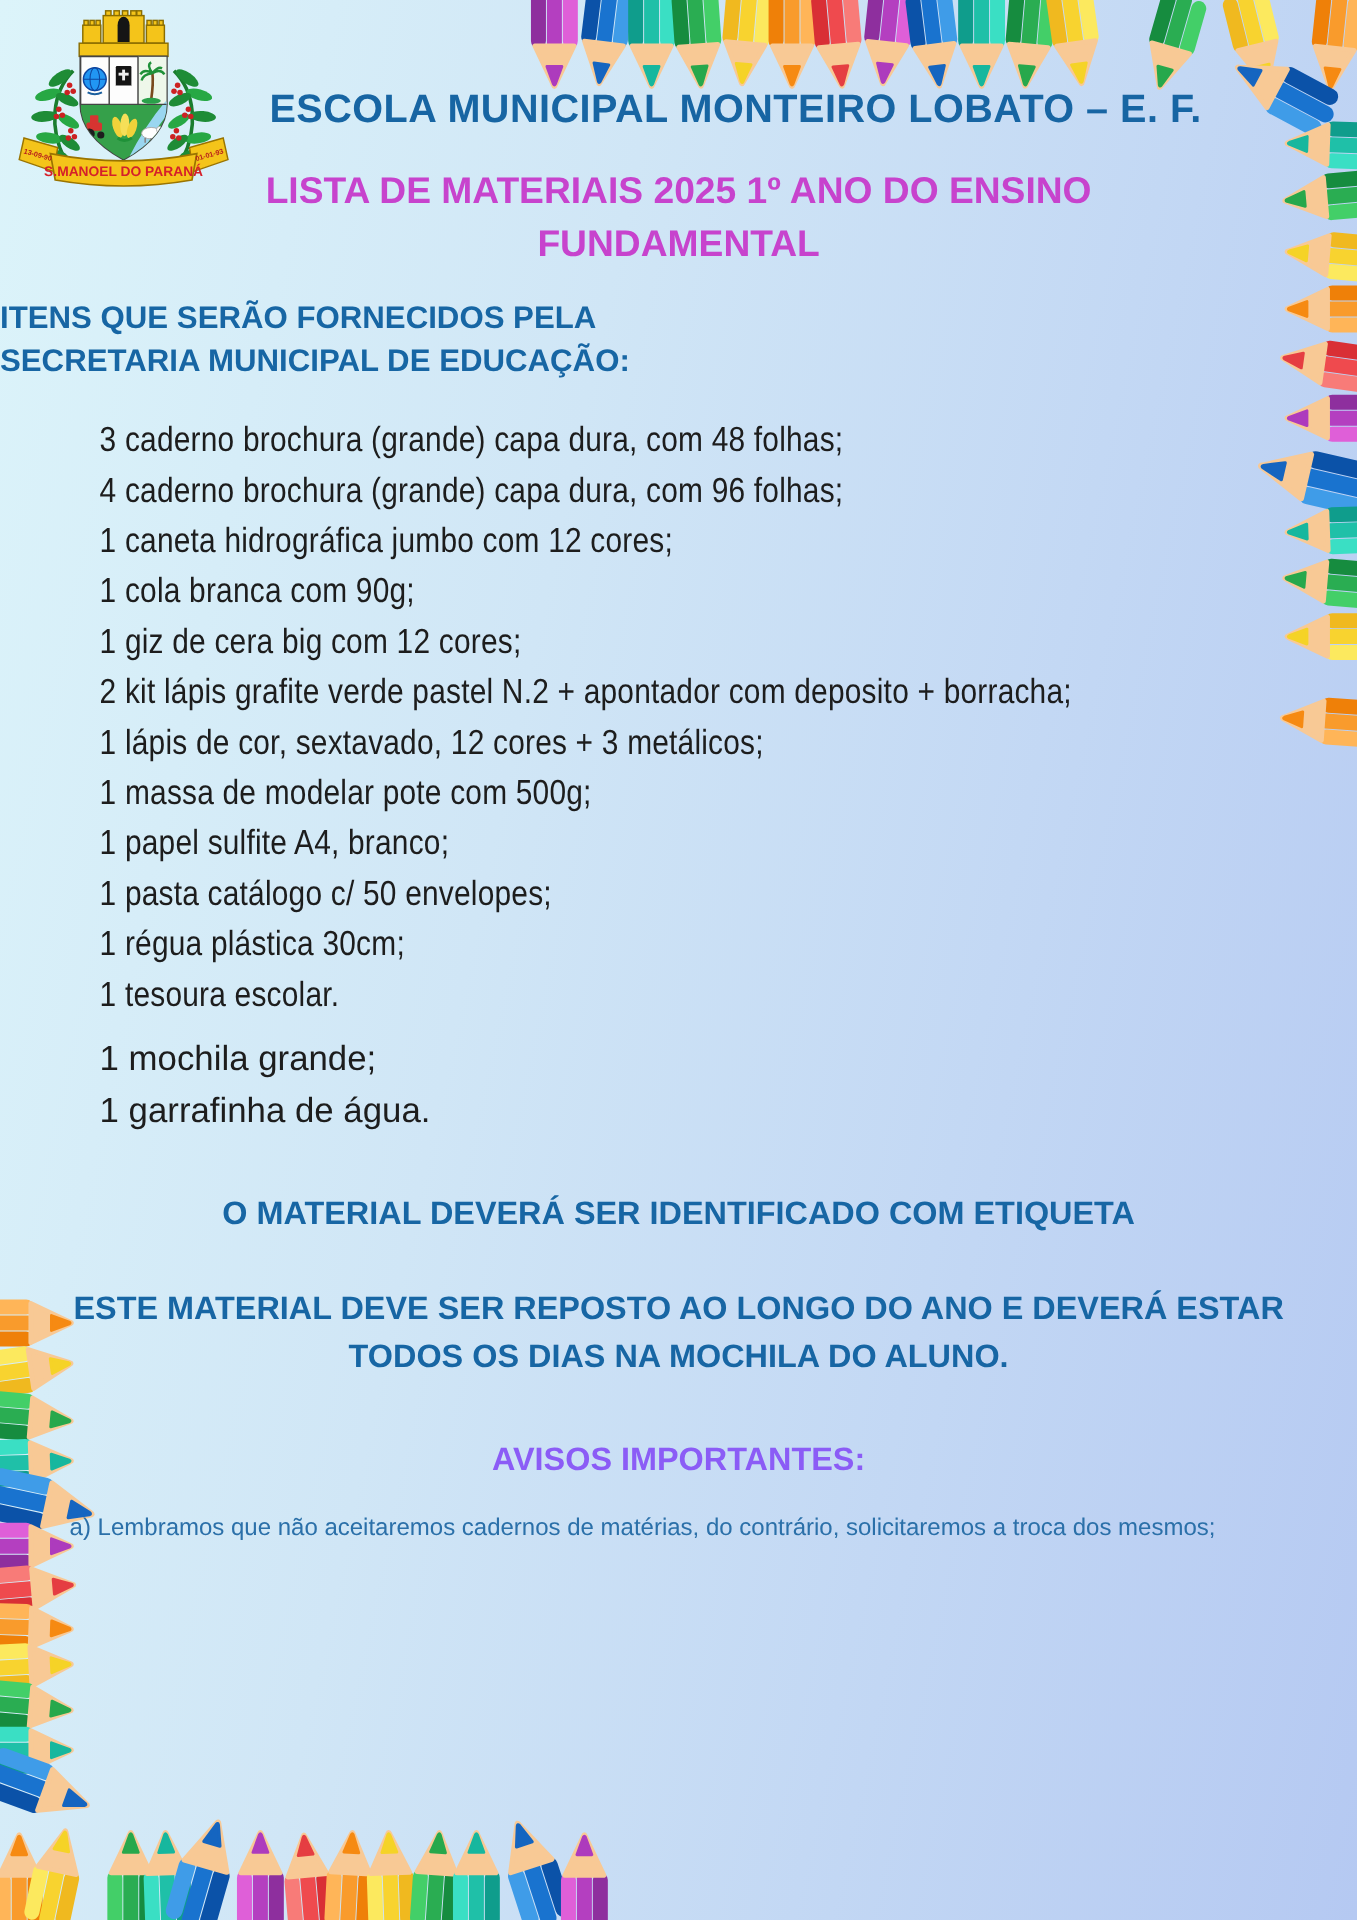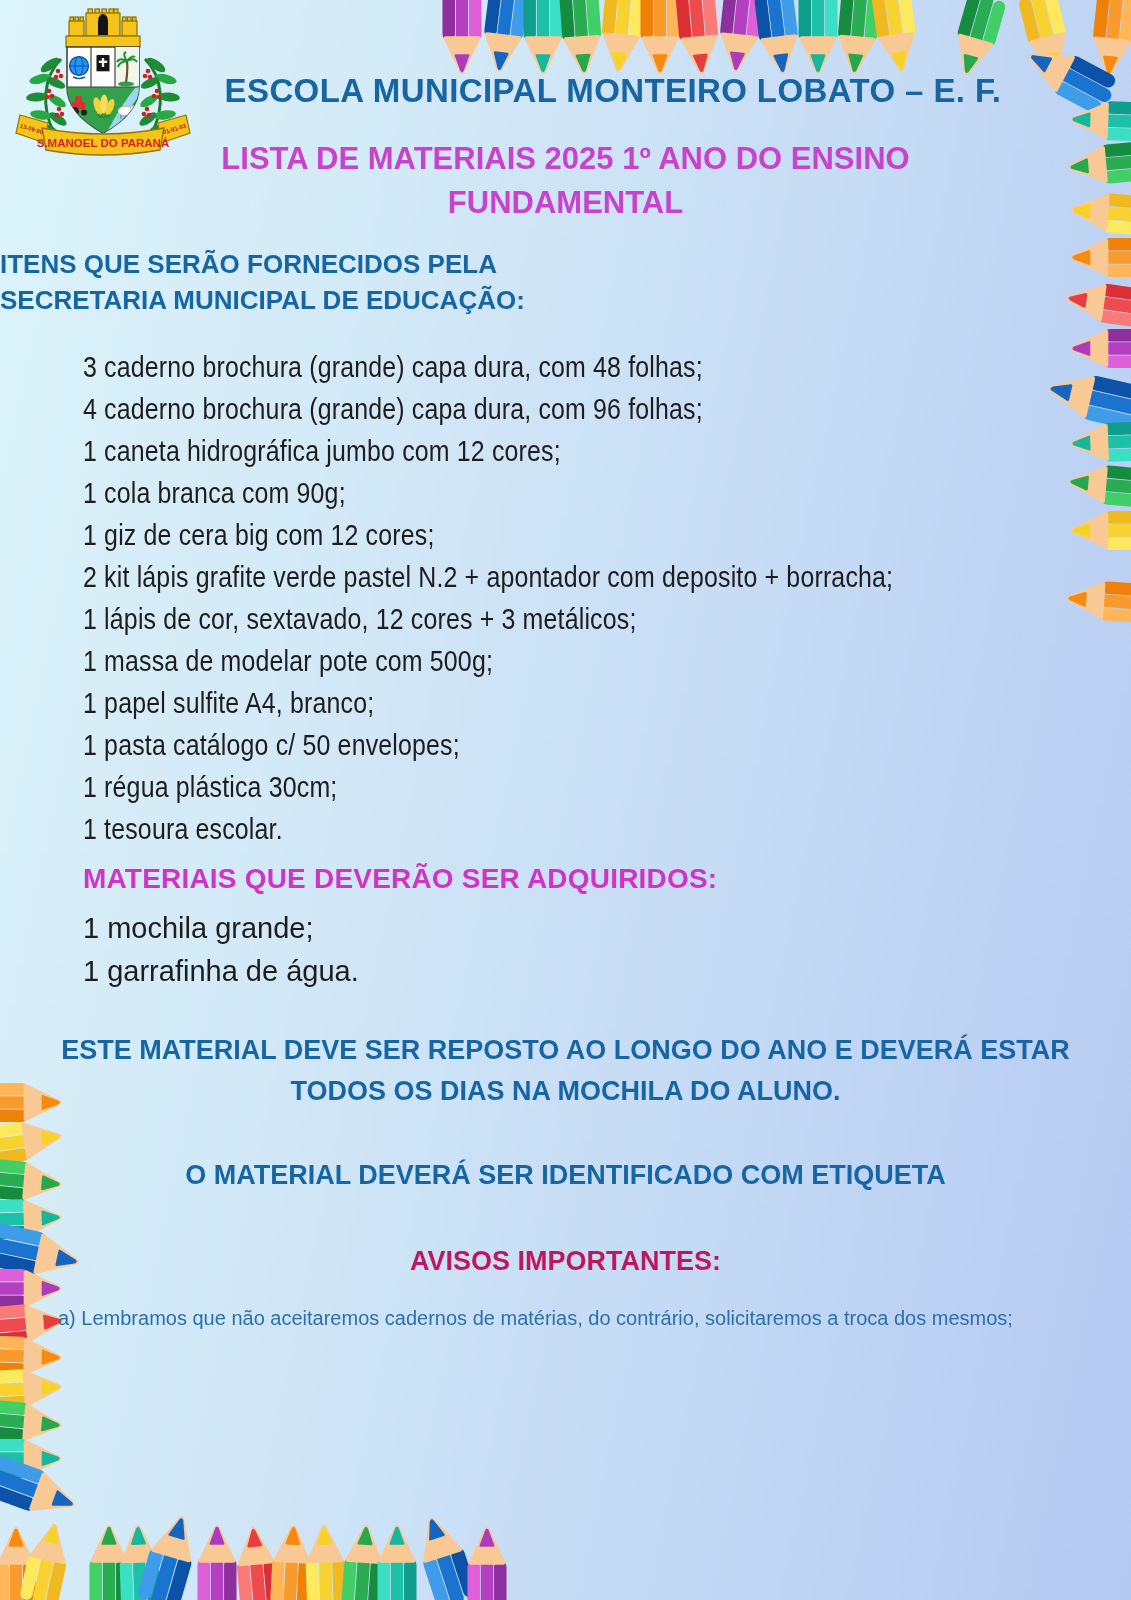--- a/index.html
+++ b/index.html
@@ -17,21 +17,21 @@
   .school-title{margin:0 0 0 95px;text-align:center;font-size:33px;font-weight:800;color:#1765a3;letter-spacing:.4px;}
   .list-title{margin:27px auto 0;max-width:770px;text-align:center;font-size:31px;font-weight:600;color:#c743cd;line-height:1.42;}
   .provided-heading{margin:21px 0 0;text-align:left;font-size:26px;font-weight:800;color:#1766a4;line-height:1.4;}
   .supply-list{list-style:none;margin:27px 0 0 83px;padding:0;width:1118px;
     transform:scaleX(.859);transform-origin:left top;
     font-size:29px;line-height:1.45;color:#1d1d1d;text-align:justify;letter-spacing:.2px;}
   .buy-heading{margin:13px 0 0 83px;font-size:28px;font-weight:800;color:#d033c5;letter-spacing:.2px;}
   .buy-list{list-style:none;margin:12px 0 0 83px;padding:0;font-size:29px;line-height:1.46;color:#1d1d1d;}
   .notice{margin:44px auto 0;max-width:1045px;text-align:center;font-size:27px;font-weight:800;color:#1766a4;line-height:1.5;}
   .notice.second{margin-top:38px;}
-  .warn-heading{margin:50px 0 0;text-align:center;font-size:27px;font-weight:800;color:#be185d;}
+  .warn-heading{margin:50px 0 0;text-align:center;font-size:27px;font-weight:800;color:#8b5cf6;}
   .warnings{list-style:none;margin:27px 58px 0;padding:0;font-size:20px;line-height:1.45;color:#2b70a9;font-weight:500;}
 </style>
 </head>
 <body>
 
 <div class="page">
 
   <div class="deco">
       <div class="pencil-cluster" style="left: 437px; top: -7.5px; transform: rotate(0deg) scale(1);">
         <svg viewBox="0 0 64 100">
@@ -642,31 +642,30 @@
         <li>1 giz de cera big com 12 cores;</li>
         <li>2 kit lápis grafite verde pastel N.2 + apontador com deposito + borracha;</li>
         <li>1 lápis de cor, sextavado, 12 cores + 3 metálicos;</li>
         <li>1 massa de modelar pote com 500g;</li>
         <li>1 papel sulfite A4, branco;</li>
         <li>1 pasta catálogo c/ 50 envelopes;</li>
         <li>1 régua plástica 30cm;</li>
         <li>1 tesoura escolar.</li>
       </ul>
 
-    <h3 class="buy-heading">MATERIAIS QUE DEVERÃO SER ADQUIRIDOS:</h3>
 
     <ul class="buy-list">
 
     <li>1 mochila grande;</li>
         <li>1 garrafinha de água.</li>
       </ul>
 
+    <p class="notice">O MATERIAL DEVERÁ SER IDENTIFICADO COM ETIQUETA</p>
+
     <p class="notice second">ESTE MATERIAL DEVE SER REPOSTO AO LONGO DO ANO E DEVERÁ ESTAR TODOS OS DIAS NA MOCHILA DO ALUNO.</p>
-
-    <p class="notice">O MATERIAL DEVERÁ SER IDENTIFICADO COM ETIQUETA</p>
 
     <h3 class="warn-heading">AVISOS IMPORTANTES:</h3>
 
     <ul class="warnings">
 
     <li>a) Lembramos que não aceitaremos cadernos de matérias, do contrário, solicitaremos a troca dos mesmos;</li>
       </ul>
 
   </div>
 </div>

